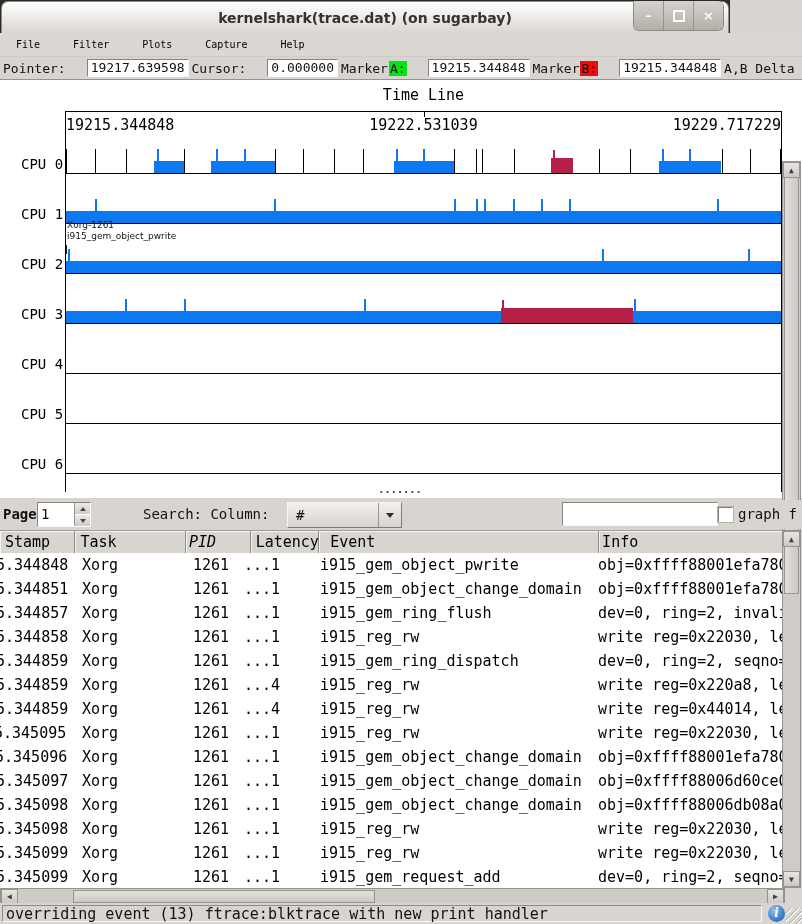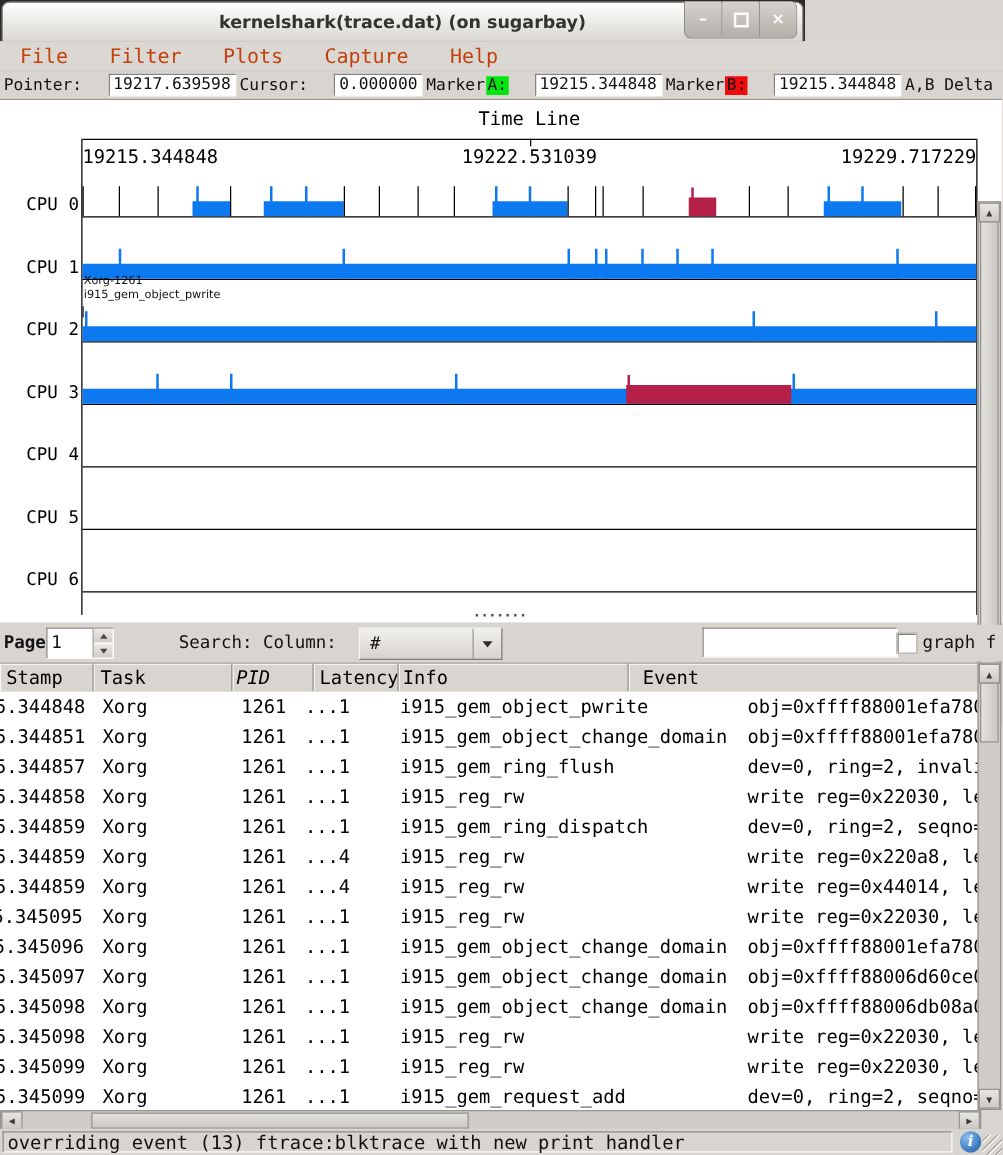--- a/index.html
+++ b/index.html
@@ -4,36 +4,36 @@
 <style>
   html,body{margin:0;padding:0;}
   body{
     width:802px;height:924px;overflow:hidden;position:relative;
     background:#d8d5d0;
     font-family:"DejaVu Sans Mono", monospace;
     -webkit-font-smoothing:antialiased;
     --blue:#0d79f0; --red:#b52049;
   }
   
-  #titlebar{position:absolute;left:0;top:0;width:644px;height:33px;background:#2b2a27;}
+  #titlebar{position:absolute;left:0;top:0;width:730px;height:33px;background:#2b2a27;}
   #titlebar-inner{position:absolute;left:1px;right:1px;top:1px;bottom:0;
     border-radius:7px 7px 0 0;background:linear-gradient(#ffffff,#d9d6d1);
     border:1px solid #8d8a84;border-bottom:none;}
   #window-title{position:absolute;left:0;width:100%;top:8px;text-align:center;
     font:bold 14px "DejaVu Sans",sans-serif;color:#34322e;}
   #window-controls{position:absolute;right:6px;top:1px;height:29px;display:flex;
     border:1px solid #8d8a84;border-top:none;border-radius:0 6px 6px 6px;overflow:hidden;}
   .wbtn{width:29px;display:flex;align-items:center;justify-content:center;
     background:linear-gradient(#d6d3ce,#b2afa9);color:#fbfbfa;
     font:bold 13px "DejaVu Sans",sans-serif;border-left:1px solid #98958f;cursor:default;}
   .wbtn:first-child{border-left:none;}
   .wbtn .sq{width:8px;height:8px;border:2px solid #fbfbfa;display:block;}
   
   #menubar{position:absolute;top:33px;left:0;width:802px;height:23px;background:#dbd8d3;
-    display:flex;align-items:center;font-size:16px;color:#c2410c;border-bottom:1px solid #cecbc6;}
+    display:flex;align-items:center;font-size:10px;color:#000000;border-bottom:1px solid #cecbc6;}
   .menu-item{padding:2px 8px;margin-left:17px;}
   .menu-item:first-child{margin-left:8px;}
   
   #pointerbar{position:absolute;top:57px;left:0;width:802px;height:22px;background:#d8d5d0;
     display:flex;align-items:center;font-size:13px;white-space:nowrap;overflow:hidden;color:#111;}
   #pointerbar .lbl{margin-left:3px;}
   .valbox{background:#ffffff;border:1px solid;border-color:#87847f #faf9f7 #faf9f7 #87847f;
     padding:0 3px;margin-left:21px;line-height:16px;}
   .chipA{background:#00e60e;padding:0 1px;margin-left:1px;}
   .chipB{background:#f00c0c;padding:0 1px;margin-left:1px;}
@@ -288,22 +288,22 @@
   <input id="search-entry" value="" style="">
   <div id="graph-follows-box"></div>
   <span id="graph-follows-label">graph f</span>
 </div>
 
 <div id="table-header">
     <div class="hcell" style="width: 77px; padding-left: 5px;">Stamp</div>
     <div class="hcell" style="width: 113px; padding-left: 5px;">Task</div>
     <div class="hcell" style="width: 66px; padding-left: 3px; font-style: italic;">PID</div>
     <div class="hcell" style="width: 70px; padding-left: 5px;">Latency</div>
+    <div class="hcell" style="width: 286px; padding-left: 11px;">Event</div>
     <div class="hcell" style="width: 188px; padding-left: 3px;">Info</div>
-    <div class="hcell" style="width: 286px; padding-left: 11px;">Event</div>
   </div>
 <div id="table-body">
     <div class="trow">
       <div class="tcell" style="width: 77px; padding-left: 5px;"><span style="margin-left: -9px;">5.344848</span></div>
       <div class="tcell" style="width: 113px; padding-left: 5px;"><span>Xorg</span></div>
       <div class="tcell" style="width: 49px; padding-left: 3px;"><span>1261</span></div>
       <div class="tcell" style="width: 70px; padding-left: 5px;"><span>...1</span></div>
       <div class="tcell" style="width: 286px; padding-left: 11px;"><span>i915_gem_object_pwrite</span></div>
       <div class="tcell" style="width: 188px; padding-left: 3px;"><span>obj=0xffff88001efa780</span></div>
     </div>

